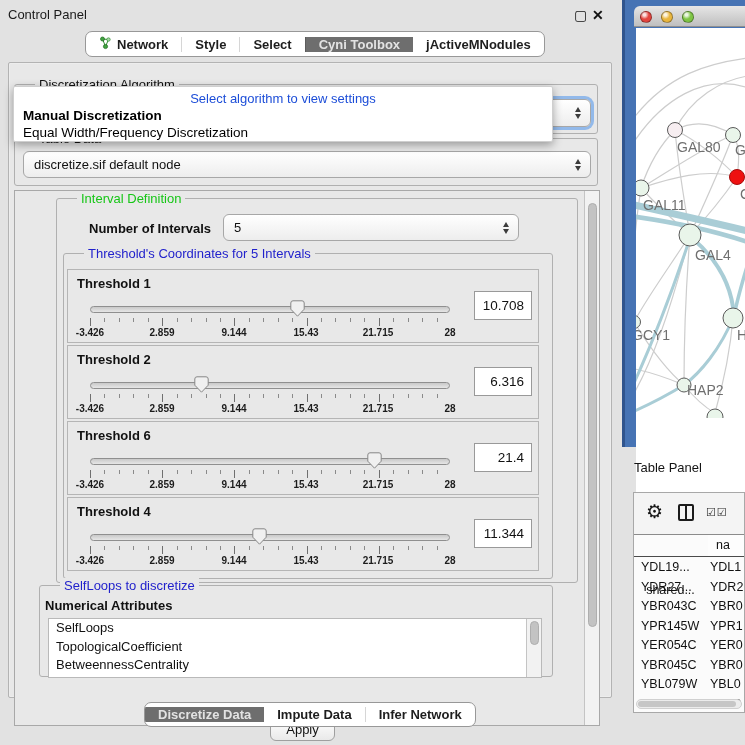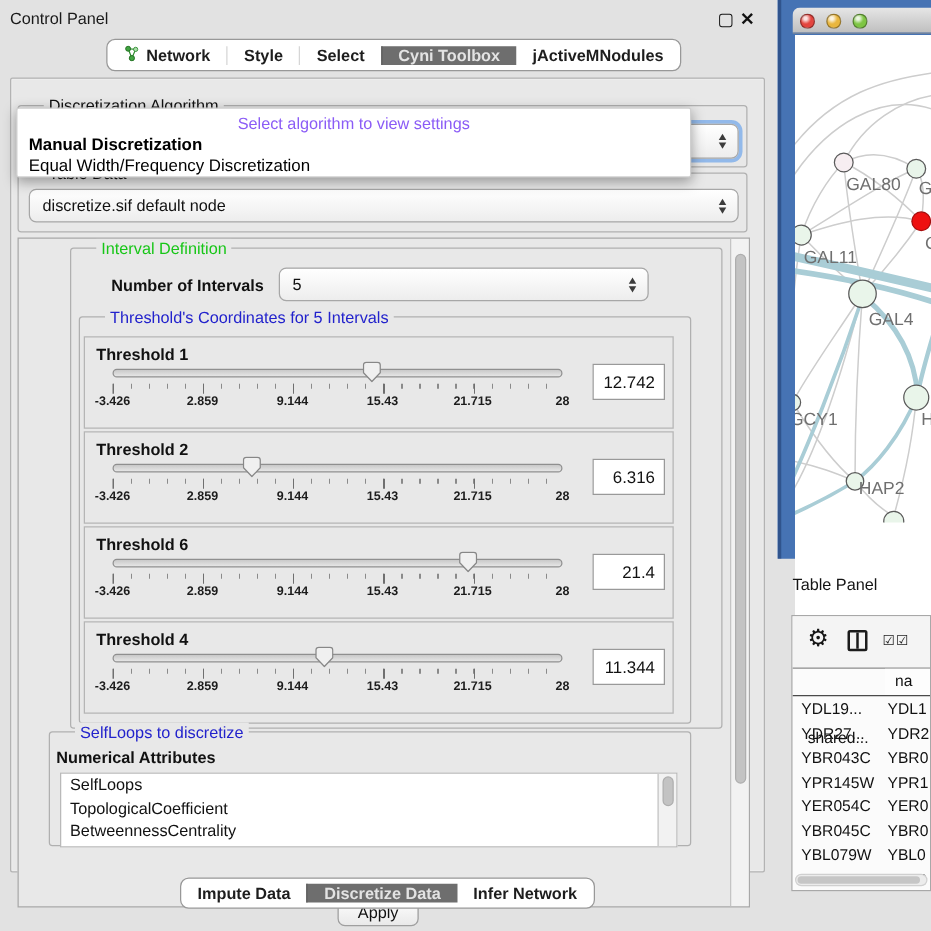--- a/index.html
+++ b/index.html
@@ -43,40 +43,40 @@
 
   
   .scrollpane{left:14px;top:190px;width:586px;height:536px;border:1px solid #a8a8a8;background:#e8e8e8;overflow:hidden;}
   .vscroll{position:absolute;right:0;top:0;bottom:0;width:15px;background:#f2f2f2;border-left:1px solid #c4c4c4;}
   .vscroll .thumb{position:absolute;left:2.5px;width:9px;border-radius:5px;background:#c3c3c3;border:1px solid #aeaeae;}
 
   .noi-label{left:74px;top:30px;font-weight:bold;}
 
   .threshold-panel{position:absolute;left:52px;width:472px;height:74px;border:1px solid #b5b5b5;background:#e8e8e8;}
   .th-label{position:absolute;left:9px;top:6px;font-weight:bold;font-size:13px;}
-  .slider-area{position:absolute;left:22px;top:19px;width:360px;height:40px;}
+  .slider-area{position:absolute;left:22px;top:30px;width:360px;height:40px;}
   .slider-track{position:absolute;left:0;top:6px;width:100%;height:7px;border:1px solid #8f8f8f;border-radius:5px;background:linear-gradient(#c9c9c9,#e6e6e6);}
   .slider-thumb{position:absolute;top:0;width:15px;height:17px;margin-left:-7.5px;}
   .ticks-minor{position:absolute;left:0;top:18px;width:calc(100% + 1px);height:4px;background:repeating-linear-gradient(90deg,#8a8a8a 0,#8a8a8a 1px,transparent 1px,transparent 4%);}
   .ticks-major{position:absolute;left:0;top:18px;width:calc(100% + 1px);height:8px;background:repeating-linear-gradient(90deg,#6f6f6f 0,#6f6f6f 1px,transparent 1px,transparent 20%);}
   .tick-labels{position:absolute;left:0;top:27px;width:100%;height:12px;}
   .tick-labels span{position:absolute;transform:translateX(-50%);font-size:10px;font-weight:bold;color:#1c1c1c;white-space:nowrap;}
   .th-value{position:absolute;left:406px;top:21px;width:58px;height:29px;background:#fff;border:1px solid #999;font-size:13.5px;text-align:right;line-height:27px;padding-right:7px;}
 
   .attr-title{position:absolute;font-weight:bold;font-size:13px;}
   .attr-list{position:absolute;background:#fff;border:1px solid #b9b9b9;overflow:hidden;}
   .attr-list .item{line-height:18.5px;padding-left:7px;font-size:13px;}
   .attr-list .vscroll .thumb{top:2px;height:24px;}
 
   .push-btn{position:absolute;background:linear-gradient(#ffffff,#e9e9e9);border:1px solid #9f9f9f;border-radius:6px;font-size:13px;text-align:center;line-height:21px;cursor:default;}
   #apply-btn{left:270px;top:670px;width:65px;height:23px;margin-top:48px;}
 
   
   .popup{left:13px;top:86px;width:540px;height:56px;background:#fff;border:1px solid #cfcfcf;border-radius:2px;box-shadow:0 3px 10px rgba(0,0,0,.35);z-index:40;}
-  .popup .hint{position:absolute;top:4px;left:0;width:100%;text-align:center;color:#8b5cf6;font-size:13px;}
+  .popup .hint{position:absolute;top:4px;left:0;width:100%;text-align:center;color:#1d4ed8;font-size:13px;}
   .popup .opt{position:absolute;left:9px;font-size:13.5px;color:#000;white-space:nowrap;}
   .popup .opt.b{top:21px;font-weight:bold;}
   .popup .opt.r{top:38px;}
 
   
   .net-frame{left:622px;top:0;width:123px;height:447px;background:var(--accent);box-shadow:inset 3px 0 0 rgba(10,25,70,.35);}
   .net-titlebar{left:634px;top:6px;width:111px;height:21px;border-top-left-radius:6px;background:linear-gradient(#e6e6e6,#bfbfbf);border-bottom:1px solid #8f8f8f;}
   .light{position:absolute;top:5px;width:11.5px;height:11.5px;border-radius:50%;border:0.5px solid rgba(0,0,0,.35);background-image:radial-gradient(circle at 35% 28%,rgba(255,255,255,.85) 12%,rgba(255,255,255,0) 45%);}
   .light.red{left:6px;background-color:var(--light-red);}
   .light.yellow{left:27px;background-color:var(--light-yellow);}
@@ -192,21 +192,21 @@
             <span style="left: 20%;">2.859</span>
             <span style="left: 40%;">9.144</span>
             <span style="left: 60%;">15.43</span>
             <span style="left: 80%;">21.715</span>
             <span style="left: 100%;">28</span>
           </div>
       <div class="slider-thumb" style="left: 57.7197%;"><svg width="15" height="17" viewBox="0 0 15 17">
               <path d="M3,0.8 h9 a2.2,2.2 0 0 1 2.2,2.2 v6.2 L7.5,16.2 L0.8,9.2 V3 a2.2,2.2 0 0 1 2.2,-2.2 Z" fill="#f0f0f0" stroke="#878787" stroke-width="1"></path>
             </svg></div>
     </div>
-    <div class="th-value">12.742</div>
+    <div class="th-value">10.708</div>
   </div>
 
   <div class="threshold-panel" style="top: 154px;">
     <div class="th-label">Threshold 2</div>
     <div class="slider-area">
       <div class="slider-track"></div>
       <div class="ticks-minor"></div>
       <div class="ticks-major"></div>
       <div class="tick-labels">
             <span style="left: 0%;">-3.426</span>
@@ -284,28 +284,28 @@
   </div>
 
   <div class="vscroll">
       <div class="thumb" style="top:12px;height:424px;"></div>
     </div>
 </div>
 
 <div class="push-btn" id="apply-btn">Apply</div>
 
 <div class="abs segbar" id="bottom-tabbar">
+  <div class="tab selected">
+
+    <span>Discretize Data</span>
+  </div>
+
   <div class="tab">
 
     <span>Impute Data</span>
-  </div>
-
-  <div class="tab selected">
-
-    <span>Discretize Data</span>
   </div>
 
   <div class="tab">
 
     <span>Infer Network</span>
   </div>
 </div>
 
 <div class="abs popup">
   <div class="hint">Select algorithm to view settings</div>

